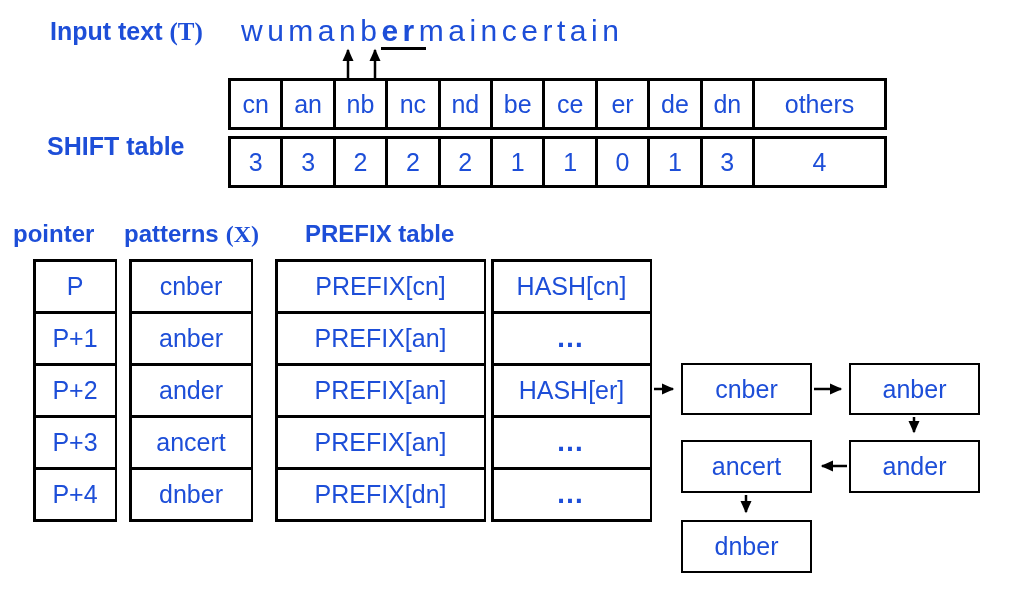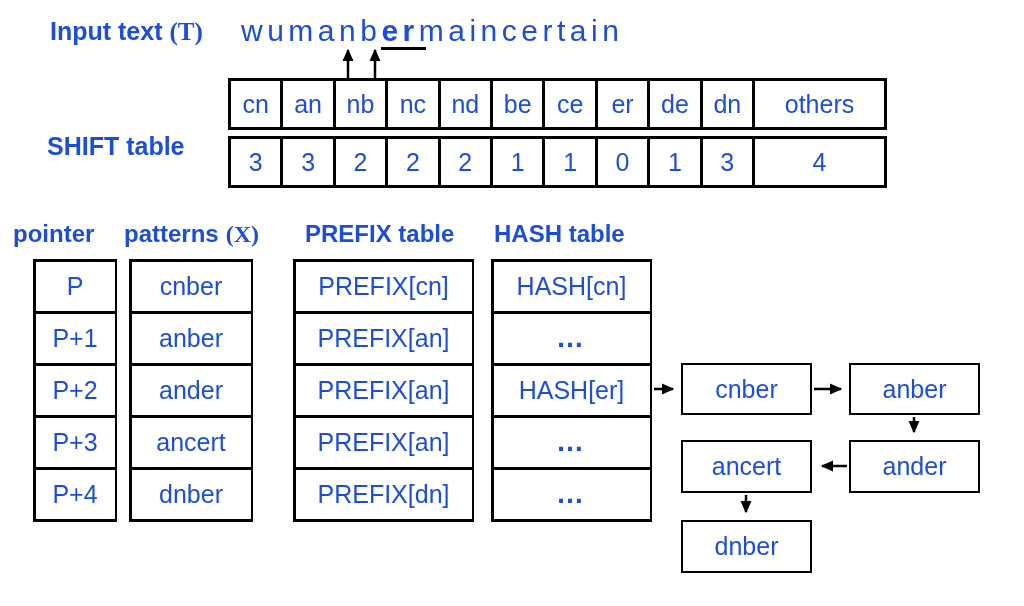--- a/index.html
+++ b/index.html
@@ -36,21 +36,21 @@
   #hdr-patterns { left:124px; }
   #hdr-prefix   { left:289px;margin-left:16px; }
   #hdr-hash     { left:494px; }
 
   .vtable {
     position:absolute; top:259px; background:#000;
     display:grid; grid-auto-rows:49.5px; gap:2.5px; padding:2.5px;
   }
   #pointer-table  { left:33px;  width:84px;  }
   #patterns-table { left:129px; width:124px; }
-  #prefix-table   { left:293px; width:181px; }
+  #prefix-table   { left:275px; width:211px; }
   #hash-table     { left:491px; width:161px; }
   .vcell { background:#fff; display:flex; align-items:center; justify-content:center; font-size:25px; }
   .vcell.dots { font-weight:bold; font-size:28px; letter-spacing:3px; }
 
   .node {
     position:absolute; width:131px; height:53px; background:#fff;
     border:2.5px solid #000; display:flex; align-items:center; justify-content:center;
     font-size:25px;
   }
   #node-cnber  { left:681px; top:363px; height:52px; }
@@ -98,21 +98,20 @@
       <div class="scell">0</div>
       <div class="scell">1</div>
       <div class="scell">3</div>
       <div class="scell">4</div>
     </div>
   </div>
 
   <div class="col-header" id="hdr-pointer">pointer</div>
   <div class="col-header" id="hdr-patterns"><span>patterns</span><span class="serif">(X)</span></div>
   <div class="col-header" id="hdr-prefix">PREFIX table</div>
-  <div class="col-header" id="hdr-hash">HASH table</div>
 
   <div class="vtable" id="pointer-table">
     <div class="vcell">P</div>
     <div class="vcell">P+1</div>
     <div class="vcell">P+2</div>
     <div class="vcell">P+3</div>
     <div class="vcell">P+4</div>
   </div>
 
   <div class="vtable" id="patterns-table">

